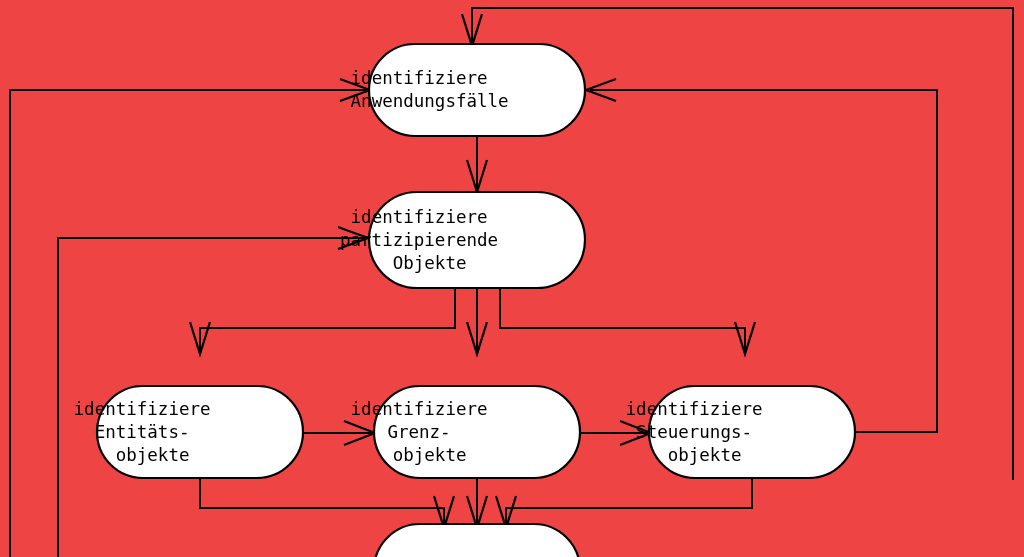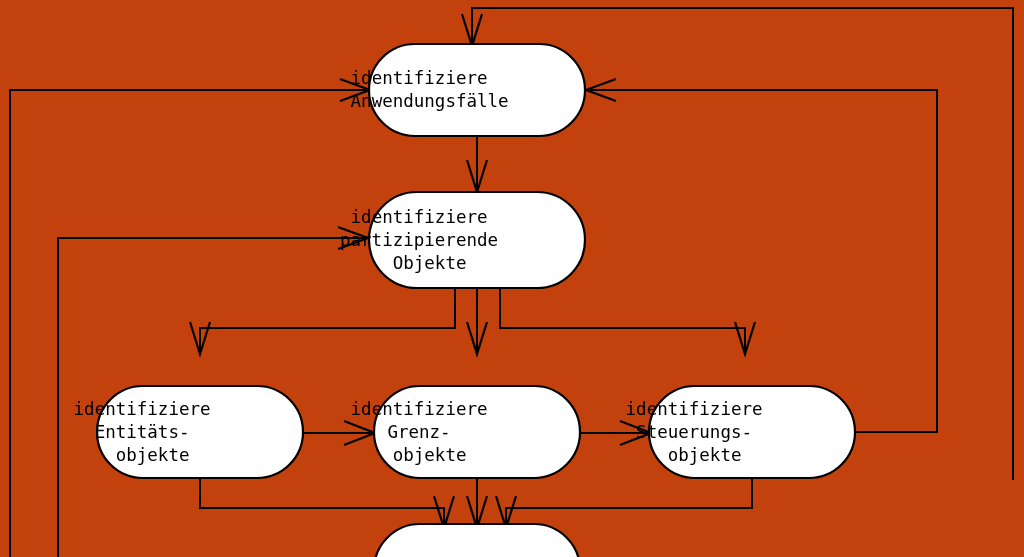--- a/index.html
+++ b/index.html
@@ -4,21 +4,21 @@
 <style>
   html, body {
     margin: 0;
     padding: 0;
     background: #ffffff;
   }
   #diagram-root {
     position: relative;
     width: 1024px;
     height: 557px;
-    background: #c2410c;
+    background: #ef4444;
     overflow: hidden;
     font-family: "DejaVu Sans Mono", monospace;
   }
   svg#flowchart {
     display: block;
     width: 1024px;
     height: 557px;
   }
   .node-shape {
     fill: #ffffff;

